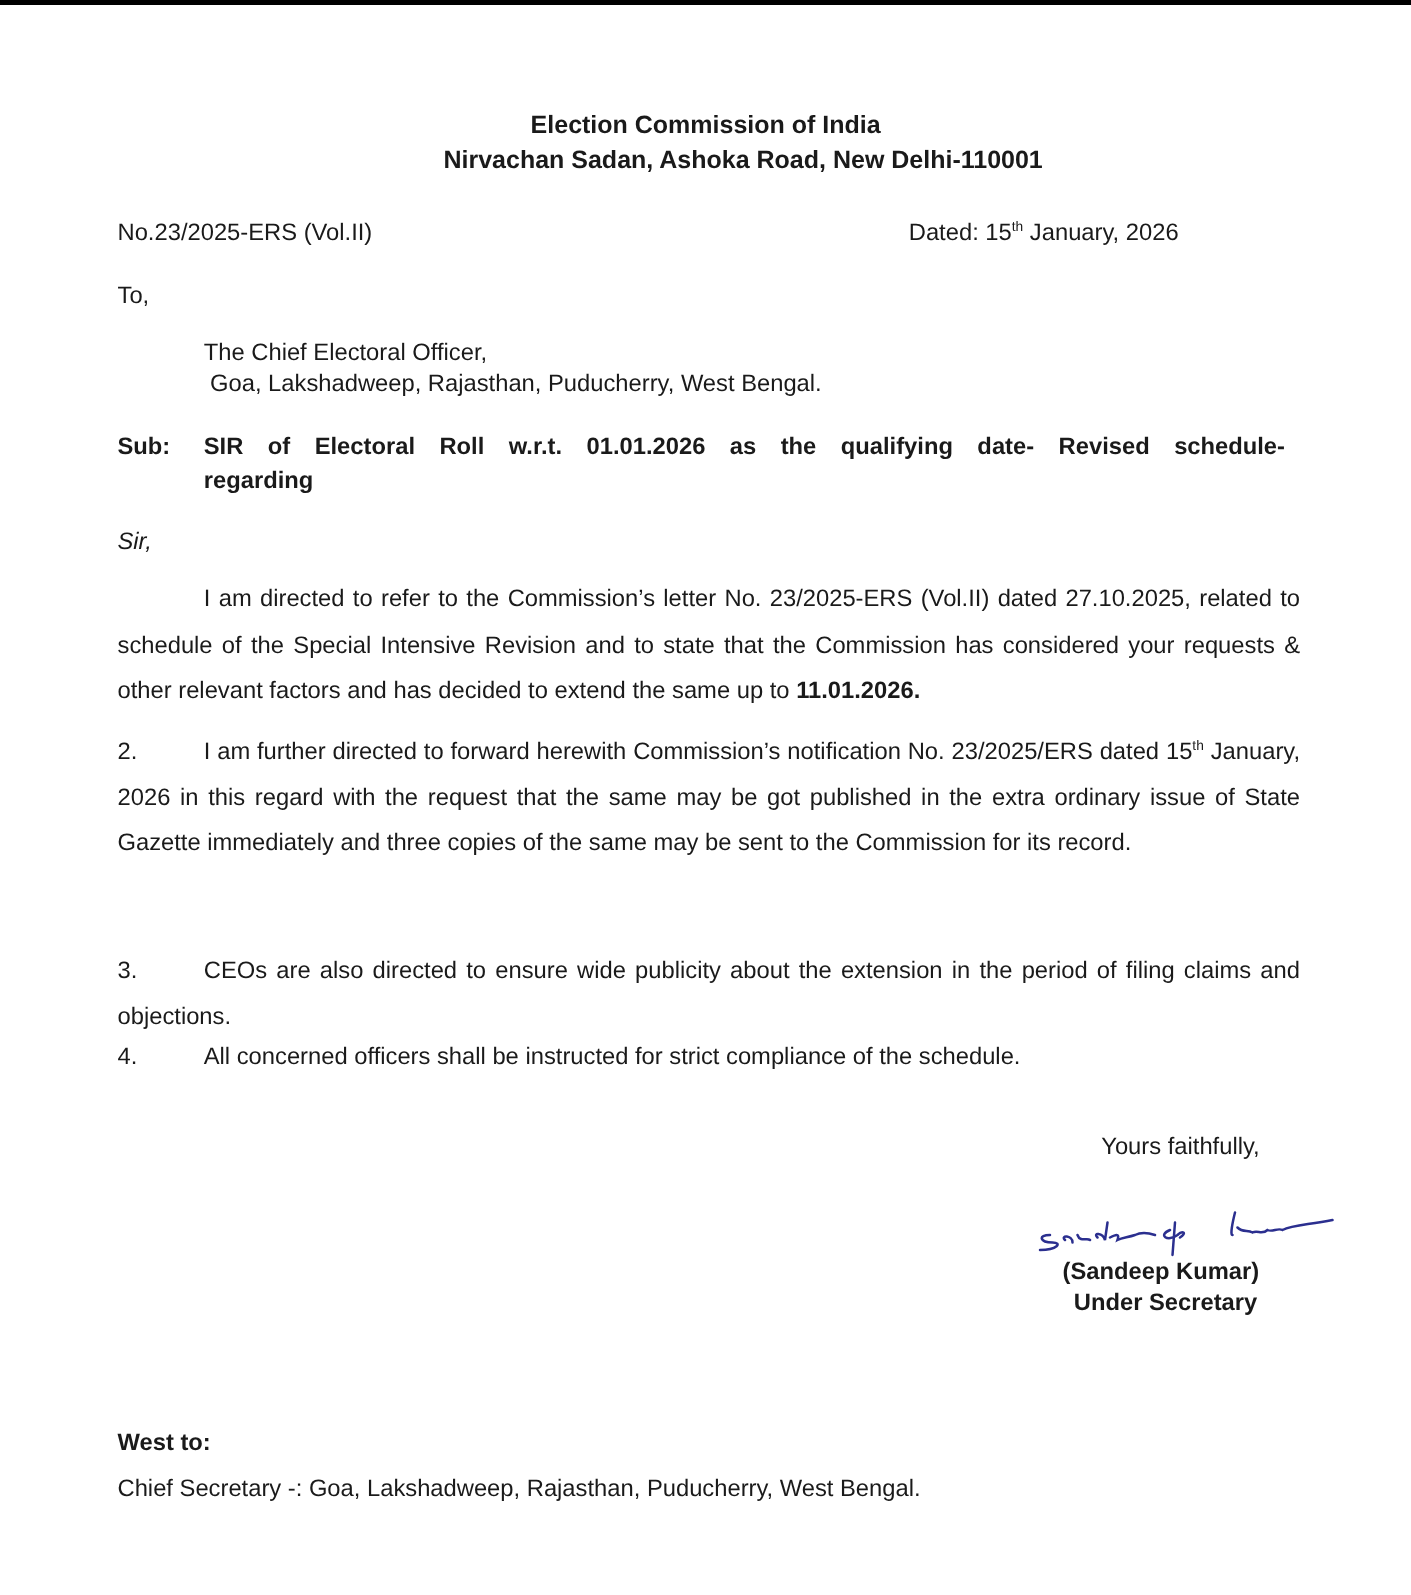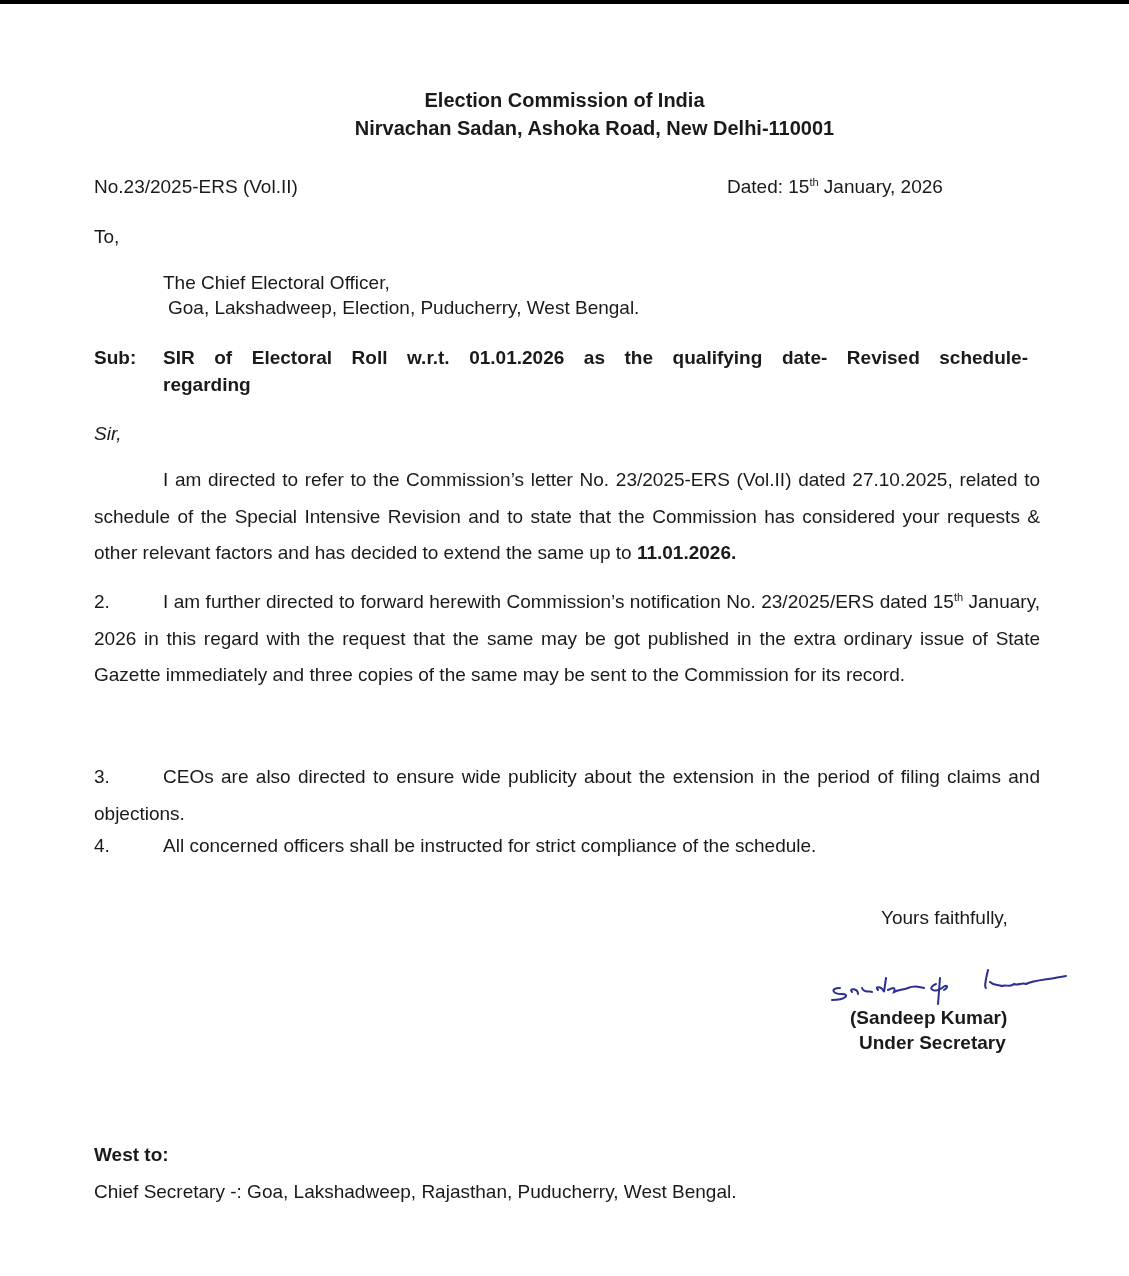--- a/index.html
+++ b/index.html
@@ -28,21 +28,21 @@
 <div class="topbar"></div>
 
 <div class="abs hdr" style="top:89px;">Election Commission of India</div>
 <div class="abs hdr" style="top:117px;margin-left:30px;">Nirvachan Sadan, Ashoka Road, New Delhi-110001</div>
 
 <div class="abs txt" style="left:94px; top:176px;">No.23/2025-ERS (Vol.II)</div>
 <div class="abs txt" style="left:727px; top:176px;"><span>Dated: 15</span><sup>th</sup><span> January, 2026</span></div>
 
 <div class="abs txt" style="left:94px; top:226px;">To,</div>
 <div class="abs txt" style="left:163px; top:272px;">The Chief Electoral Officer,</div>
-<div class="abs txt" style="left:168px; top:297px;">Goa, Lakshadweep, Election, Puducherry, West Bengal.</div>
+<div class="abs txt" style="left:168px; top:297px;">Goa, Lakshadweep, Rajasthan, Puducherry, West Bengal.</div>
 
 <div class="abs txt bold" style="left:94px; top:347px;">Sub:</div>
 <div class="abs txt bold" style="left:163px; top:347px; width:865px; text-align:justify; text-align-last:justify;">SIR of Electoral Roll w.r.t. 01.01.2026 as the qualifying date- Revised schedule-</div>
 <div class="abs txt bold" style="left:163px; top:374px;">regarding</div>
 
 <div class="abs txt" style="left:94px; top:423px;font-style:italic;">Sir,</div>
 
 <div class="para indent" style="top:462px;"><span>I am directed to refer to the Commission’s letter No. 23/2025-ERS (Vol.II) dated 27.10.2025, related to schedule of the Special Intensive Revision and to state that the Commission has considered your requests &amp; other relevant factors and has decided to extend the same up to </span><b>11.01.2026.</b></div>
 
 <div class="para" style="top:584px;"><span class="num">2.</span><span>I am further directed to forward herewith Commission’s notification No. 23/2025/ERS dated 15</span><sup>th</sup><span> January, 2026 in this regard with the request that the same may be got published in the extra ordinary issue of State Gazette immediately and three copies of the same may be sent to the Commission for its record.</span></div>

